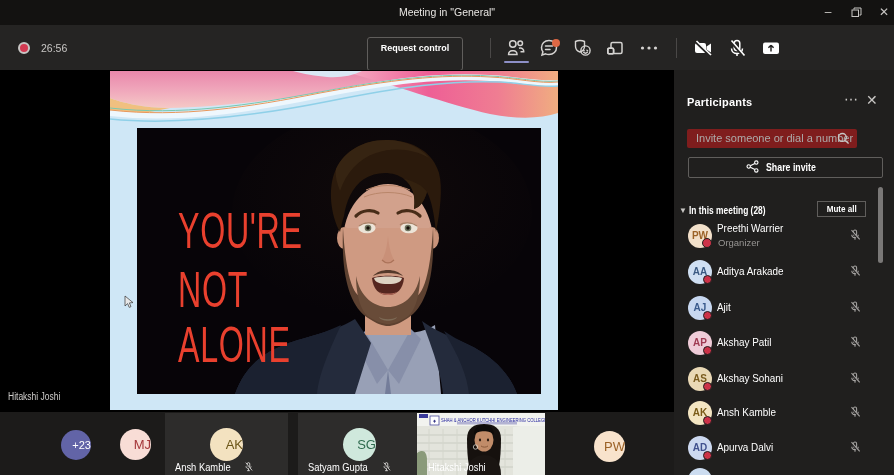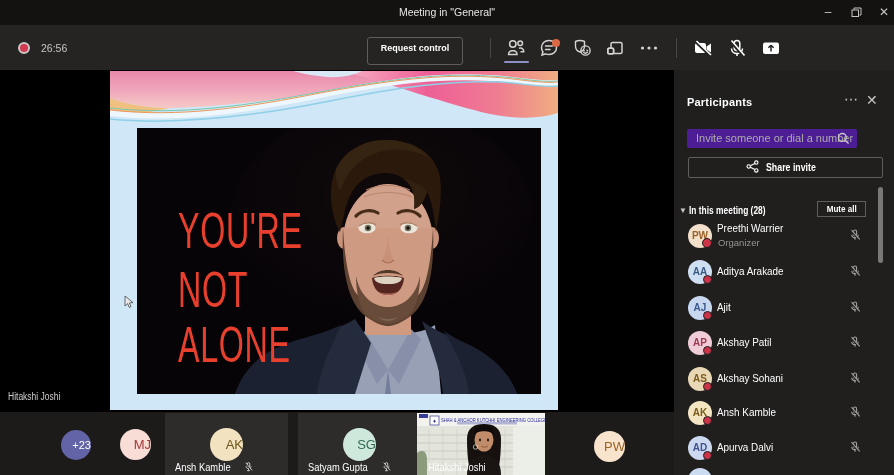--- a/index.html
+++ b/index.html
@@ -11,21 +11,21 @@
   #titlebar { position:absolute; left:0; top:0; width:894px; height:25px; background:#131211; }
   #title { position:absolute; left:0; top:0; width:894px; text-align:center; line-height:25px;
     color:#e8e6e3; font-size:10.5px; }
   .winbtn { position:absolute; top:0; height:25px; width:30px; color:#c8c6c4; text-align:center; line-height:25px; font-size:12px; }
 
   
   #toolbar { position:absolute; left:0; top:25px; width:894px; height:45px; background:#252423; }
   #recdot { position:absolute; left:18px; top:17px; width:12px; height:12px; border-radius:50%;
     background:#d33a52; border:2px solid #c8c6c4; }
   #timer { position:absolute; left:41px; top:17px; font-size:10.5px; color:#c8c6c4; }
-  #reqctl { position:absolute; left:367px; top:12px; width:96px; height:28px;
+  #reqctl { position:absolute; left:367px; top:12px; width:96px; height:34px;
     border:1px solid #605e5c; border-radius:3px; color:#fff; font-size:9px; font-weight:bold;
     text-align:center; line-height:20px; background:#252423; }
   .tdiv { position:absolute; top:13px; width:1px; height:20px; background:#4a4847; }
   .ticon { position:absolute; top:11px; width:24px; height:24px; }
   #underline { position:absolute; left:504px; top:36px; width:25px; height:2px; background:#8d8fc7; border-radius:1px; }
   #chatdot { position:absolute; left:552px; top:14px; width:8px; height:8px; border-radius:50%; background:#dd6845; }
   #leave { position:absolute; left:799px; top:12px; width:85px; height:23px; background:#c4314b; border-radius:3px; }
   #leave .sep { position:absolute; left:61px; top:0; width:1px; height:23px; background:#a52940; }
   #leave .txt { position:absolute; left:28px; top:0; line-height:23px; color:#fff; font-size:11px; font-weight:bold; transform:scaleX(0.85); transform-origin:left center; }
 
@@ -42,21 +42,21 @@
   .circ { position:absolute; border-radius:50%; text-align:right; font-weight:normal; }
   .tile { position:absolute; top:1px; height:62px; background:#2d2c2b; }
   .tlabel { position:absolute; bottom:2px; left:0; width:100%; text-align:left; padding-left:10px; color:#fff; font-size:11px; white-space:nowrap; }
   .tlabel .t { display:inline-block; transform:scaleX(0.85); transform-origin:left center; }
 
   
   #panel { position:absolute; left:674px; top:70px; width:220px; height:405px; background:#201f1e; }
   #ptitle { position:absolute; left:13px; top:26px; font-size:11px; font-weight:bold; color:#fff; letter-spacing:0.2px; }
   #pmore { position:absolute; left:170px; top:21px; color:#c8c6c4; font-size:14px; letter-spacing:1px; }
   #pclose { position:absolute; left:192px; top:22px; color:#c8c6c4; font-size:14px; }
-  #searchbox { position:absolute; left:13px; top:59px; width:170px; height:19px; background:#4c1d95;
+  #searchbox { position:absolute; left:13px; top:59px; width:170px; height:19px; background:#7f1d1d;
     border-radius:2px; color:#adabaa; font-size:11px; line-height:19px; padding-left:9px; }
   #shareinv { position:absolute; left:14px; top:87px; width:195px; height:21px; padding-left:4px; border:1px solid #605e5c;
     border-radius:2px; color:#fff; font-size:11px; font-weight:bold; text-align:center; line-height:19px; }
   #inmeet { position:absolute; left:15px; top:134px; font-size:10.5px; font-weight:bold; color:#fff; }
   #muteall { position:absolute; left:143px; top:131px; width:49px; height:16px; border:1px solid #605e5c;
     border-radius:0; color:#fff; font-size:9.5px; font-weight:bold; text-align:center; line-height:14px; }
   .prow { position:absolute; left:0; width:220px; height:36px; }
   .pav { position:absolute; left:14px; top:6px; width:24px; height:24px; border-radius:50%;
     text-align:center; line-height:24px; font-size:10px; font-weight:bold; }
   .pdot { position:absolute; left:29px; top:21px; width:9px; height:9px; border-radius:50%;

